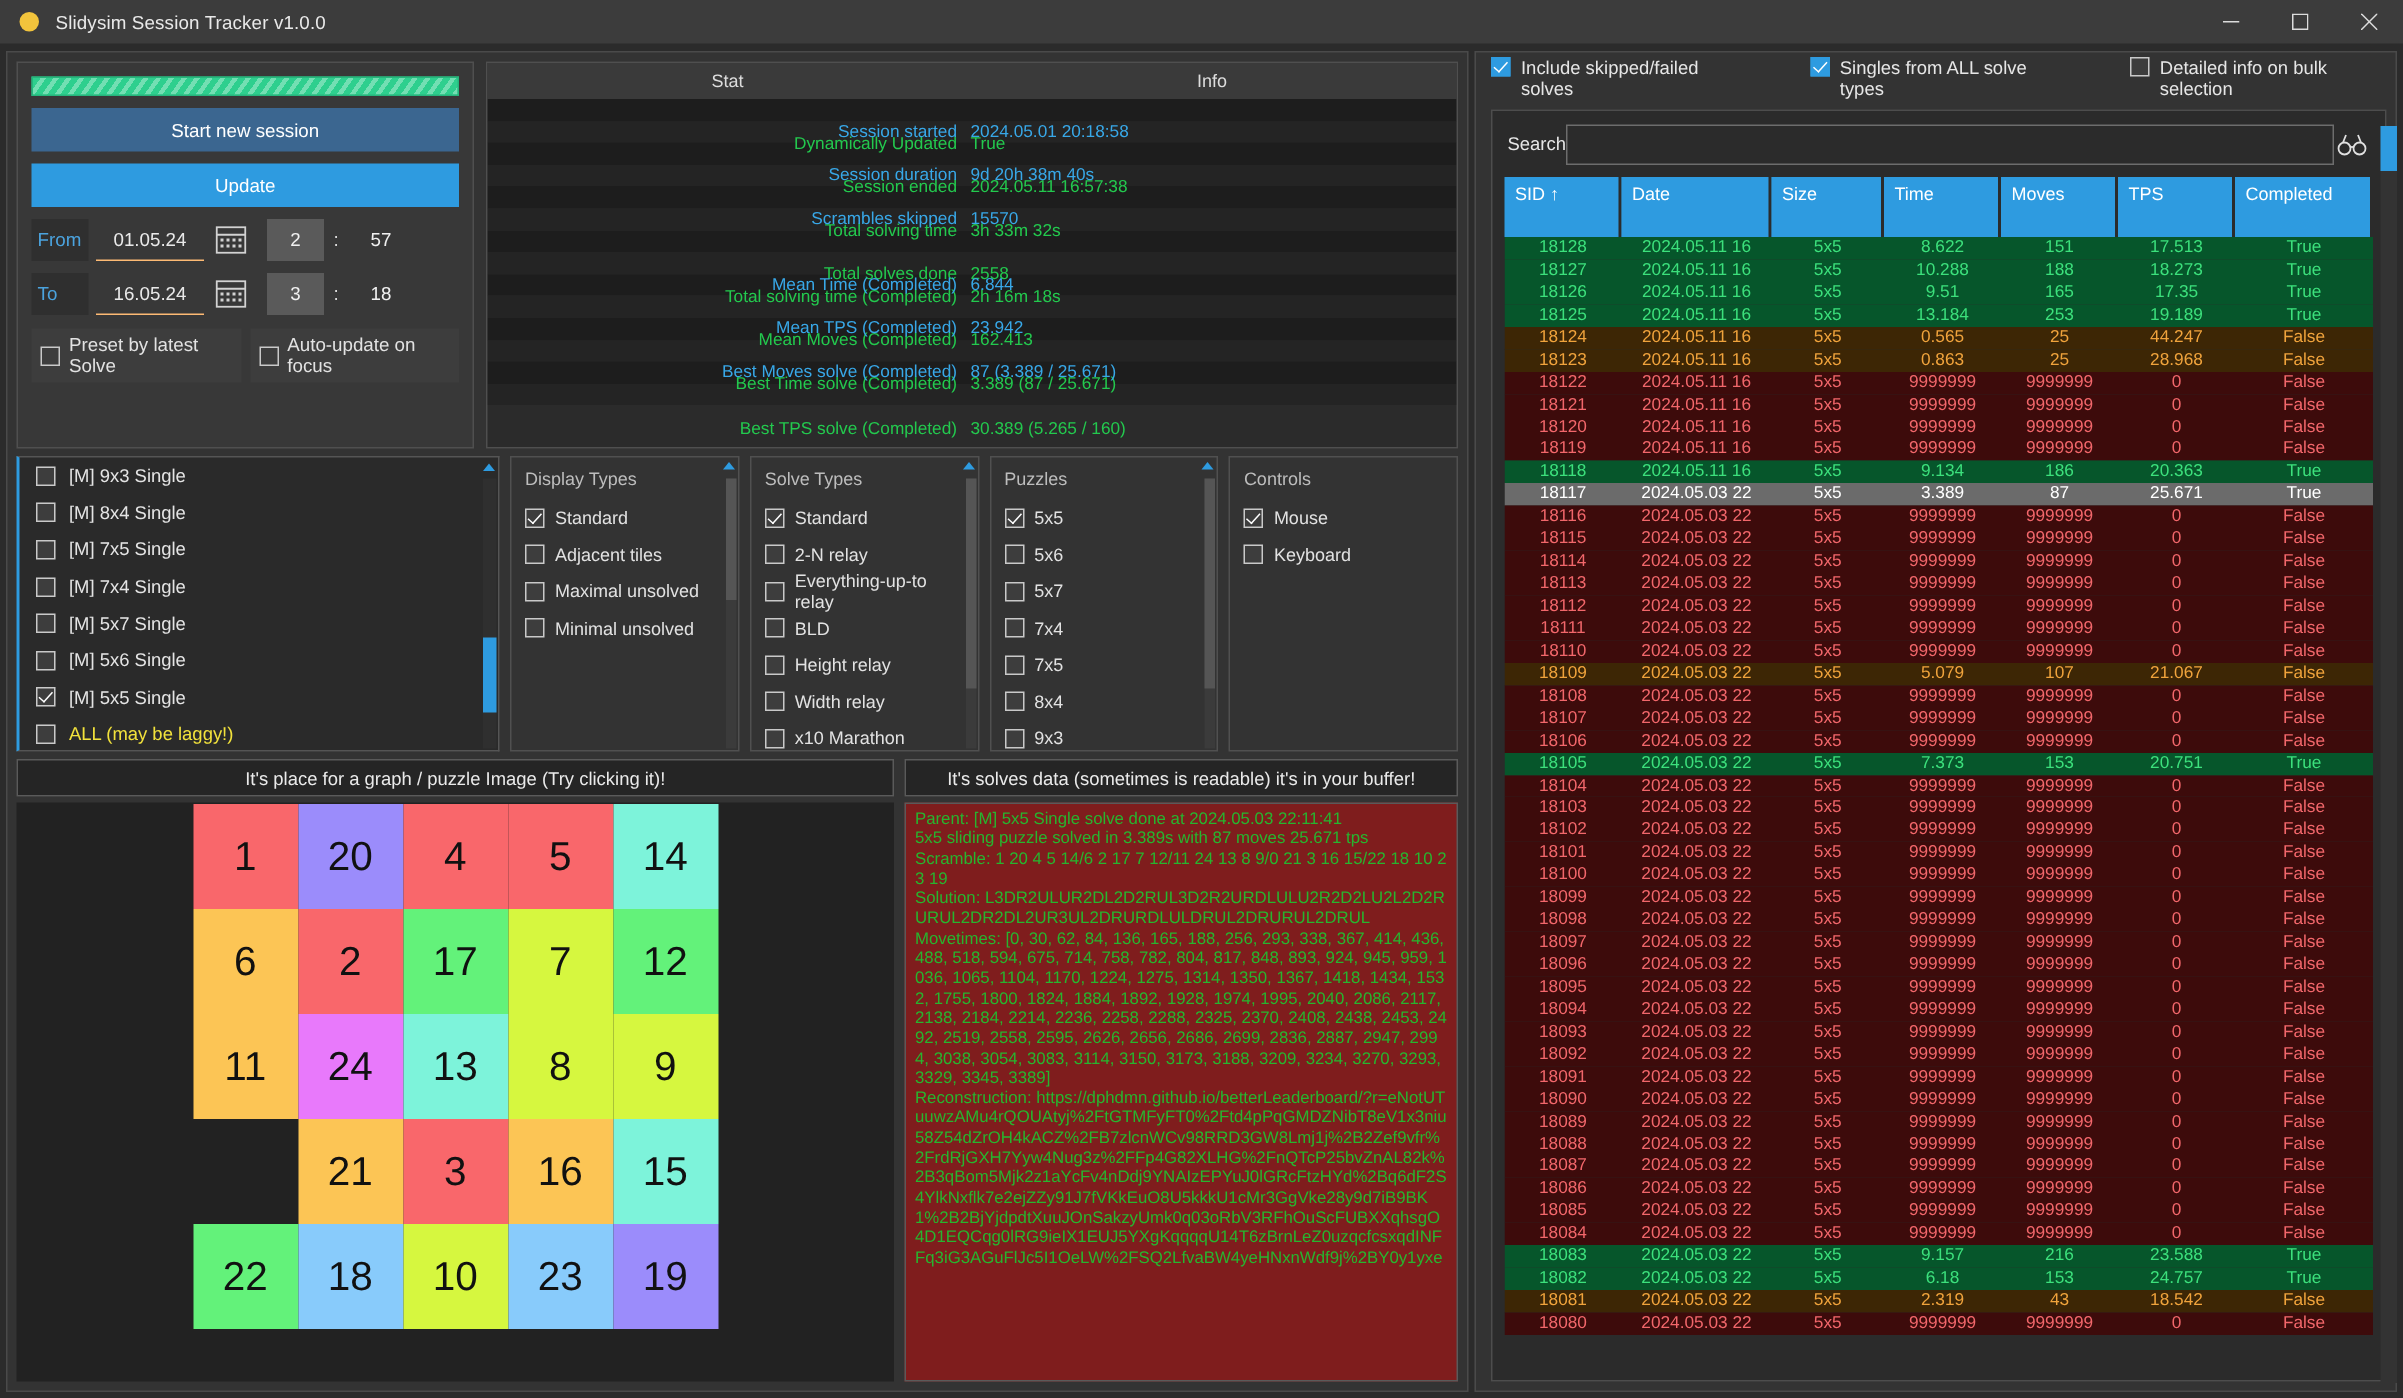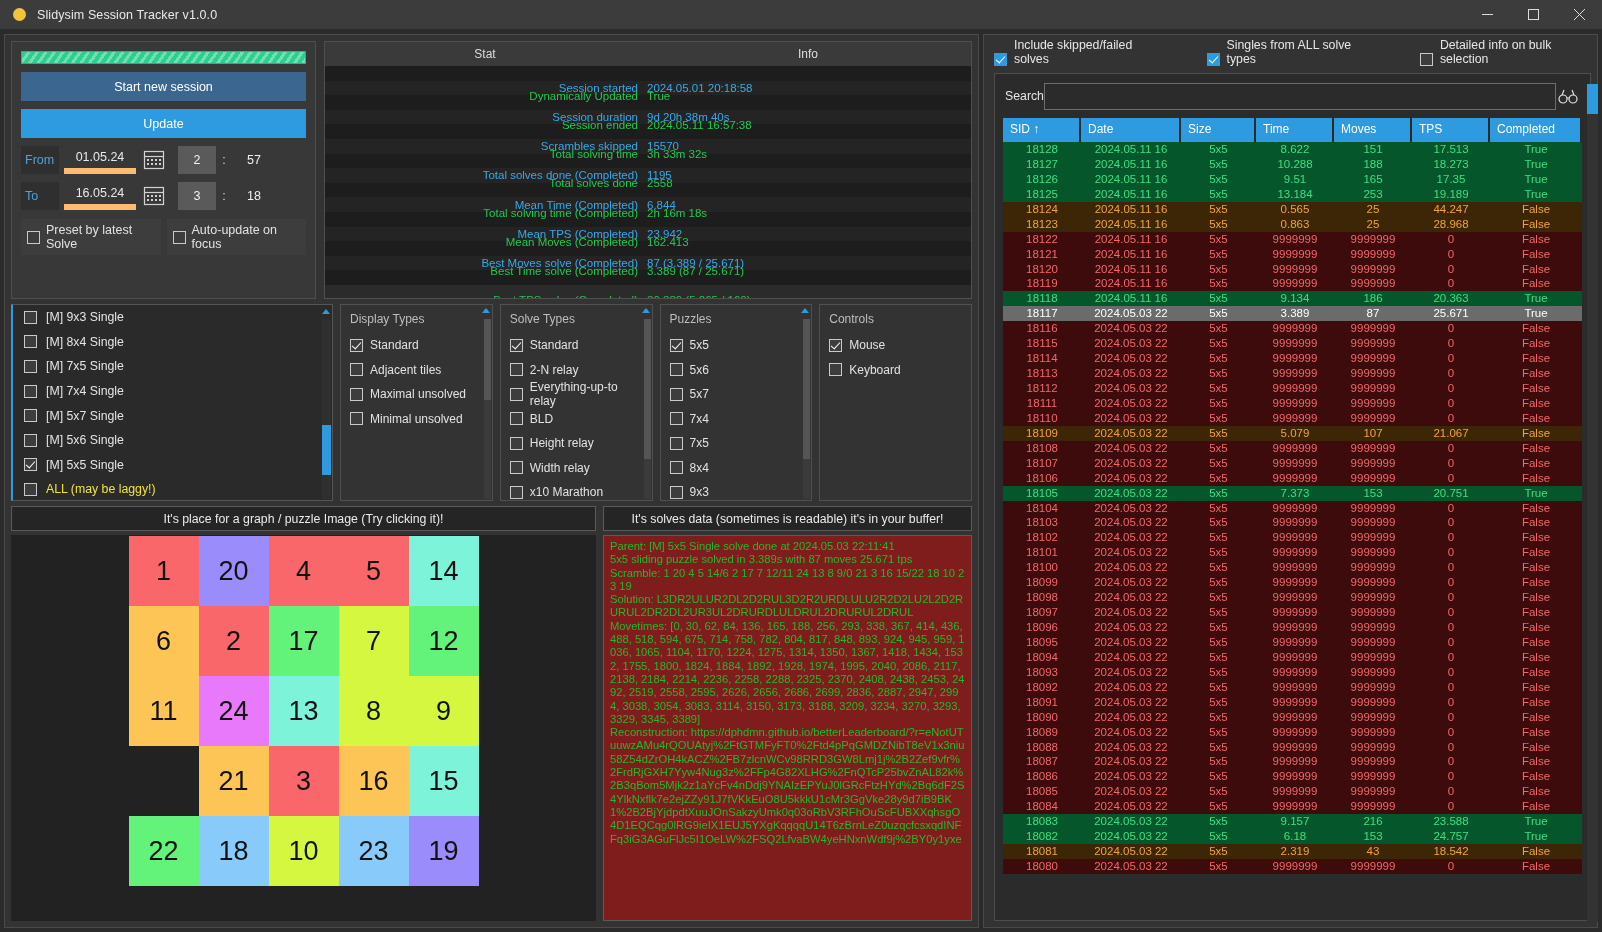--- a/index.html
+++ b/index.html
@@ -65,21 +65,21 @@
   #btn-start { background: #3b6690; }
   #btn-update { background: #2e9be0; }
 
   .daterow { display: flex; align-items: center; gap: 5px; height: 28px; }
   .dlabel {
     width: 38px; background: #2f2f2f; color: #4ba3de; font-size: 12.5px;
     height: 28px; line-height: 28px; padding-left: 4px;
   }
   .dfield {
     width: 72px; height: 28px; background: #383838; border: none;
-    border-bottom: 6px solid #fdba74; color: #e9e9e9; font-size: 12.5px;
+    border-bottom: 1px solid #fdba74; color: #e9e9e9; font-size: 12.5px;
     text-align: center; font-family: inherit;
   }
   .cal-icon { width: 26px; height: 24px; flex: none; }
   .timebox { display: flex; align-items: center; gap: 0; margin-left: 6px; }
   .tnum {
     width: 38px; height: 28px; background: #5a5a5a; color: #f0f0f0;
     font-size: 12.5px; display: flex; align-items: center; justify-content: center;
   }
   .tnum.plain { background: #383838; width: 44px; }
   .tcolon { width: 16px; text-align: center; color: #dcdcdc; font-size: 12.5px; }
@@ -158,34 +158,34 @@
     color: #27b52f; font-size: 11.2px; line-height: 13.3px;
     padding: 4px 6px; overflow: hidden; word-break: break-all;
     white-space: pre-wrap;
   }
 
   
   #rp-checks {
     height: 34px; display: flex; align-items: center; gap: 42px;
     padding-left: 10px; font-size: 12.3px; color: #e6e6e6;
   }
-  .rpcb { display: flex; align-items: flex-end; gap: 7px; cursor: pointer; }
+  .rpcb { display: flex; align-items: flex-start; gap: 7px; cursor: pointer; }
   #rp-inner {
     flex: 1; margin: 4px 6px 6px 10px; background: #2b2b2b;
     border: 1px solid #4d4d4d; display: flex; flex-direction: column;
     min-height: 0;
   }
   #search-row { height: 44px; display: flex; align-items: center; padding: 0 10px; }
   #search-label { font-size: 12.3px; color: #e6e6e6; }
   #search-input {
     flex: 1; height: 27px; background: #2b2b2b; border: 1px solid #6d6d6d;
     color: #e9e9e9; font-size: 12.3px; font-family: inherit; padding: 0 6px;
   }
   #search-icon { width: 24px; flex: none; color: #e0e0e0; display: flex; justify-content: center; }
-  #tbl-head { display: flex; height: 24px; margin: 0 8px; }
+  #tbl-head { display: flex; height: 40px; margin: 0 8px; }
   #tbl-head div {
     background: #2e9be0; color: #ffffff; font-size: 12px;
     line-height: 22px; padding-left: 7px; border-right: 2px solid #2b2b2b;
   }
   #tbl-body { flex: 1; margin: 0 8px 2px 8px; overflow: hidden; }
   .trow { display: flex; height: 14.95px; font-size: 11.5px; line-height: 14.95px; }
   .trow div { overflow: hidden; white-space: nowrap; }
   .c-sid   { width: 78px; text-align: center; }
   .c-date  { width: 100px; text-align: center; }
   .c-size  { width: 75px; text-align: center; }
@@ -327,24 +327,20 @@
               <div class="s-name cg">Total solving time</div>
               <div class="s-val cg">3h 33m 32s</div>
             </div>
             <div class="srow">
               <div class="s-name cb">Scrambles skipped</div>
               <div class="s-val cb">15570</div>
             </div>
             <div class="srow">
               <div class="s-name cg">Total solves done</div>
               <div class="s-val cg">2558</div>
-            </div>
-            <div class="srow">
-              <div class="s-name cb">Total solves done (Completed)</div>
-              <div class="s-val cb">1195</div>
             </div>
             <div class="srow">
               <div class="s-name cg">Total solving time (Completed)</div>
               <div class="s-val cg">2h 16m 18s</div>
             </div>
             <div class="srow">
               <div class="s-name cb">Mean Time (Completed)</div>
               <div class="s-val cb">6.844</div>
             </div>
             <div class="srow">

